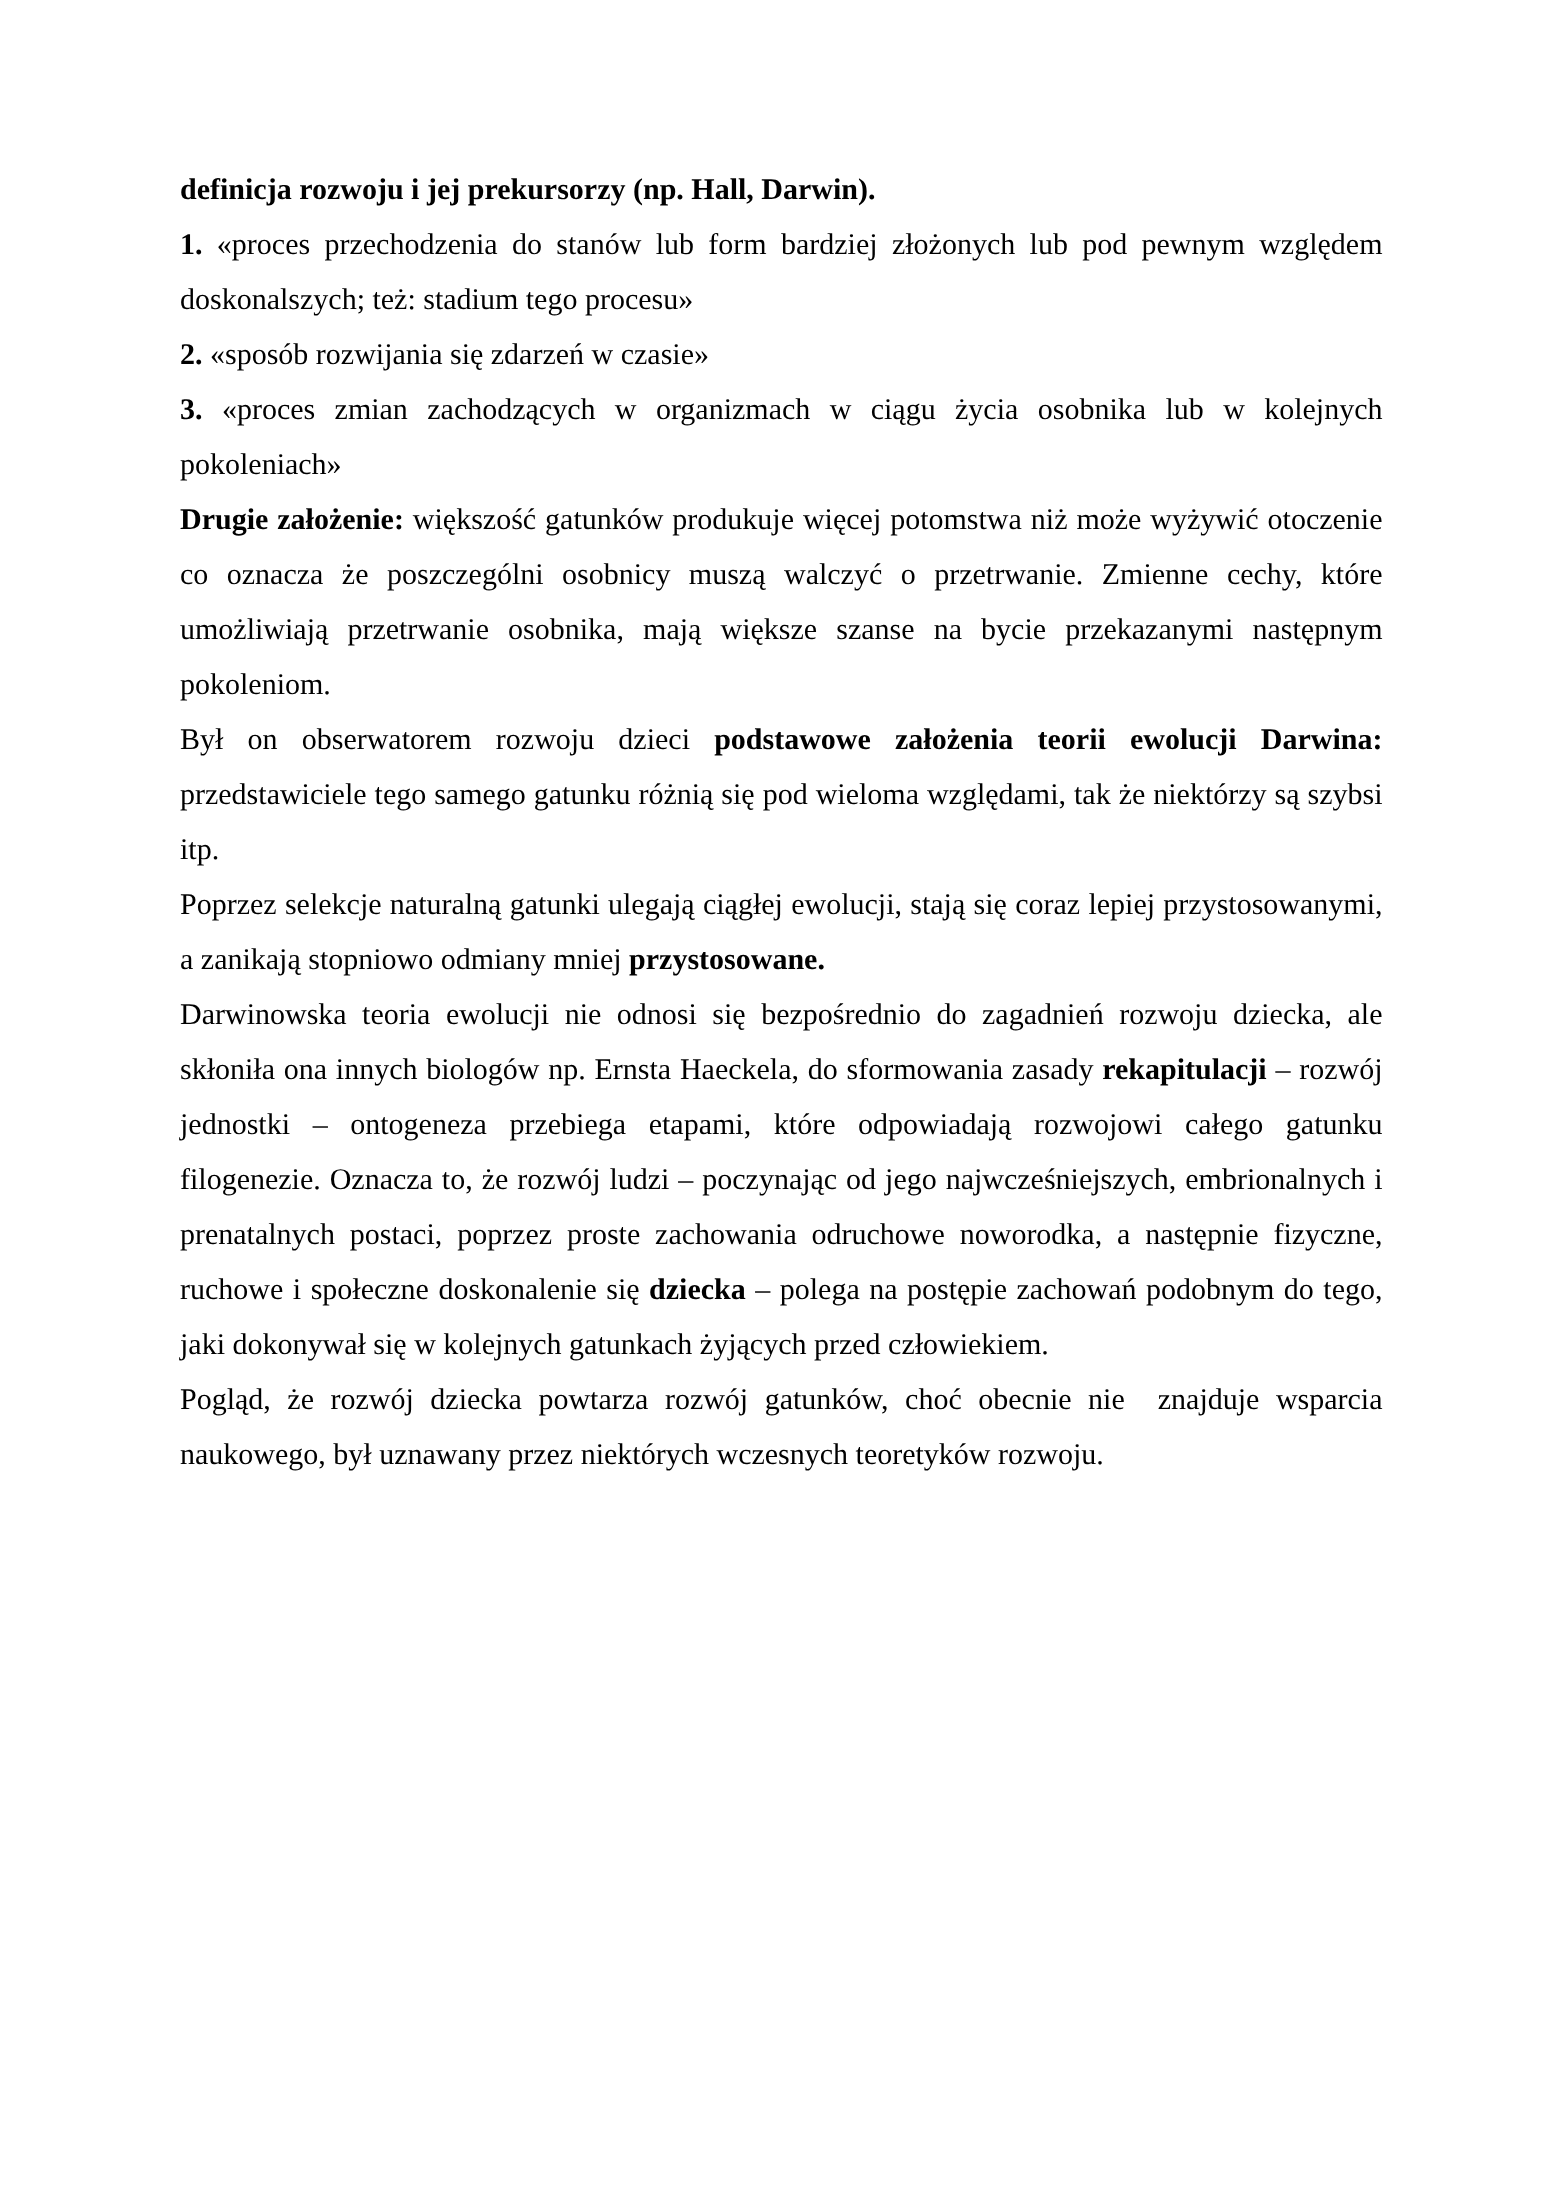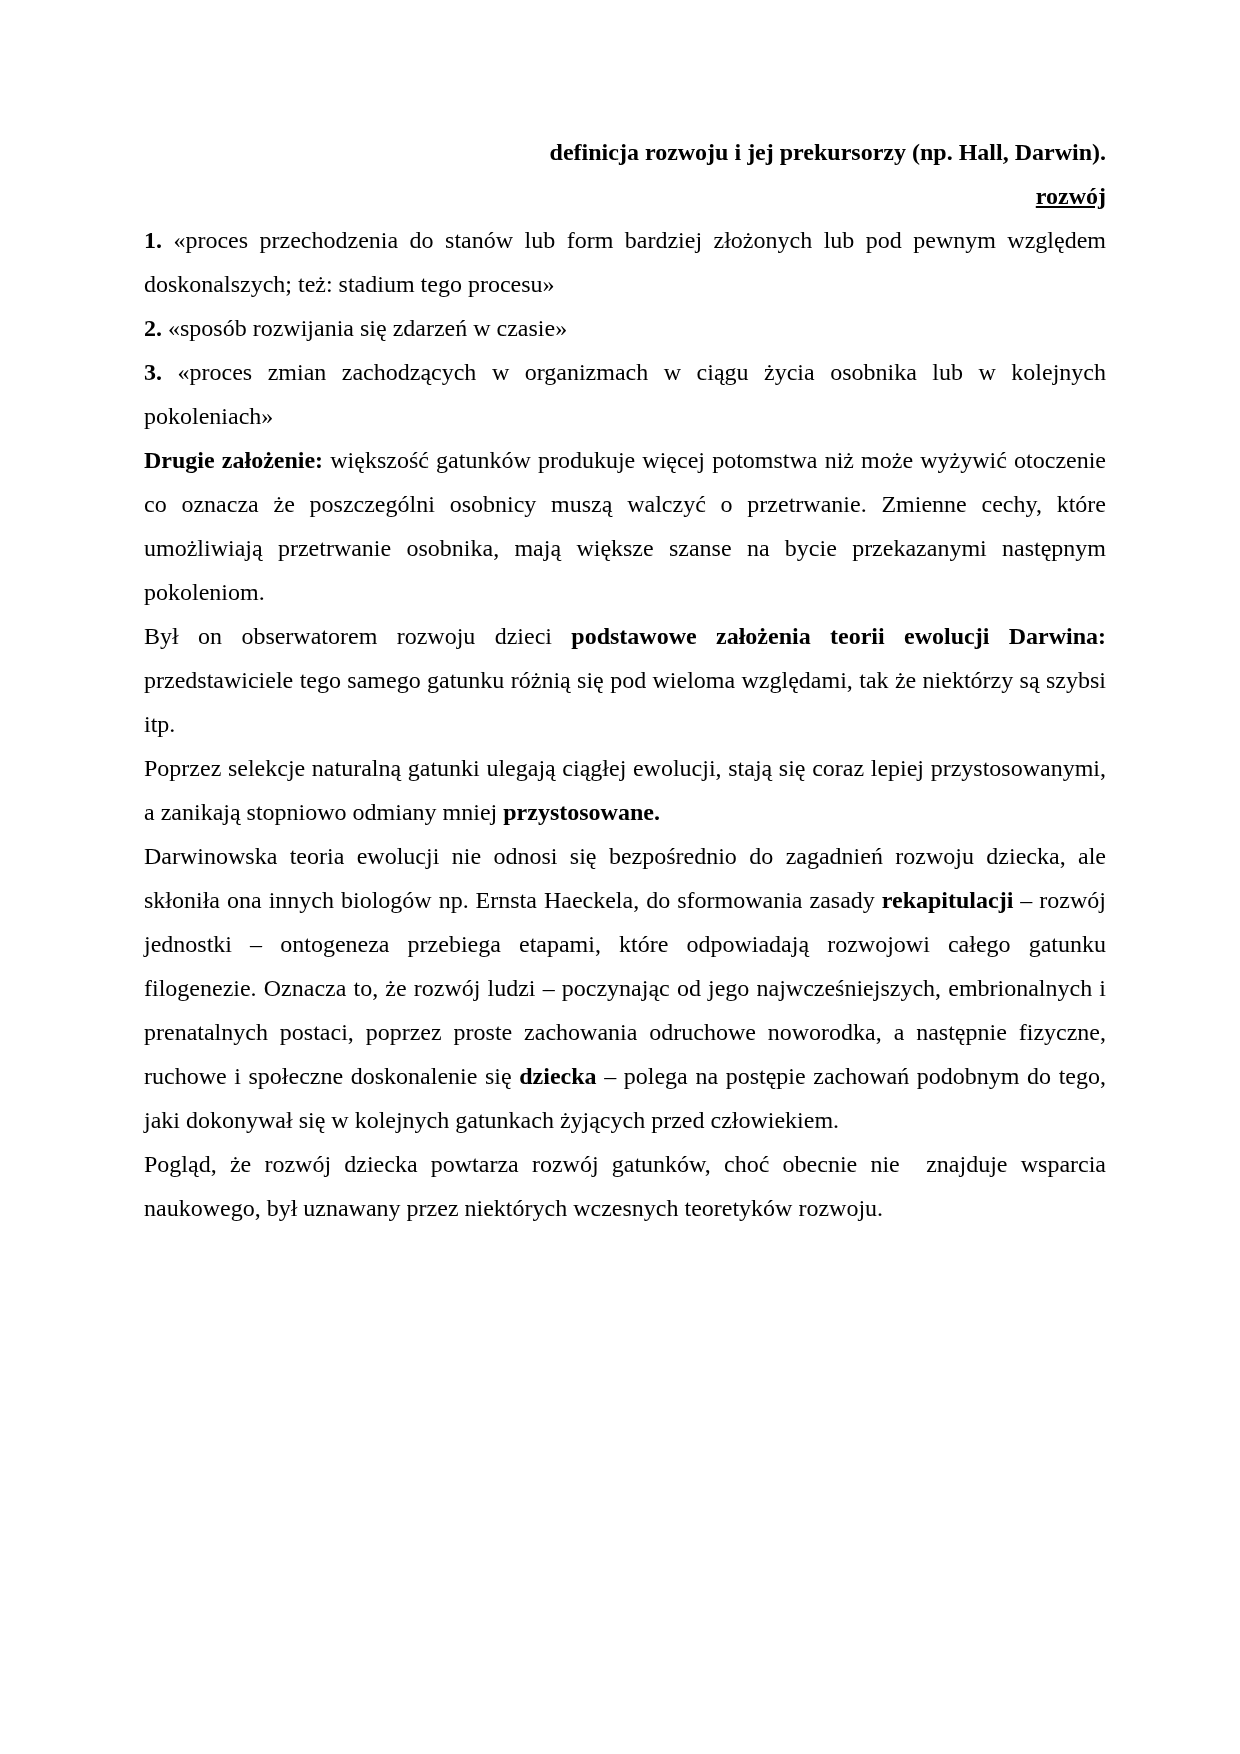--- a/index.html
+++ b/index.html
@@ -21,21 +21,21 @@
     height: 1754px;
     padding: 130px 134px 0 144px;
     background: #ffffff;
     overflow: hidden;
   }
   p.line {
     margin: 0;
     line-height: 44px;
     text-align: justify;
   }
-  p.no-justify { text-align: right; }
+  p.no-justify { text-align: left; }
   .title {
     font-weight: bold;
     margin-left: 79px;
   }
   .h-rozwoj { margin-top: 20px; }
   .indent { margin-left: 20px; }
   .gap-above { margin-top: 56px; }
   .bullet-line { margin-left: 22px; }
   .bullet-glyph {
     font-size: 14px;
@@ -46,21 +46,20 @@
   .seg-b { font-weight: bold; }
   .seg-u { text-decoration: underline; }
 </style>
 </head>
 <body>
 
 <div class="page">
 
   <p class="line no-justify title"><span class="seg-b">definicja rozwoju i jej prekursorzy (np. Hall, Darwin).</span></p>
 
-  <p class="line no-justify h-rozwoj"><span class="seg-b seg-u">rozwój</span></p>
 
   <p class="line"><span class="seg-b">1. </span>«proces przechodzenia do stanów lub form bardziej złożonych lub pod pewnym względem doskonalszych; też: stadium tego procesu»</p>
 
   <p class="line"><span class="seg-b">2. </span>«sposób rozwijania się zdarzeń w czasie»</p>
 
   <p class="line"><span class="seg-b">3. </span>«proces zmian zachodzących w organizmach w ciągu życia osobnika lub w kolejnych pokoleniach»</p>
 
 
 
   <p class="line indent"><span class="seg-b">Drugie założenie:</span> większość gatunków produkuje więcej potomstwa niż może wyżywić otoczenie co oznacza że poszczególni osobnicy muszą walczyć o przetrwanie. Zmienne cechy, które umożliwiają przetrwanie osobnika, mają większe szanse na bycie przekazanymi następnym pokoleniom.</p>

